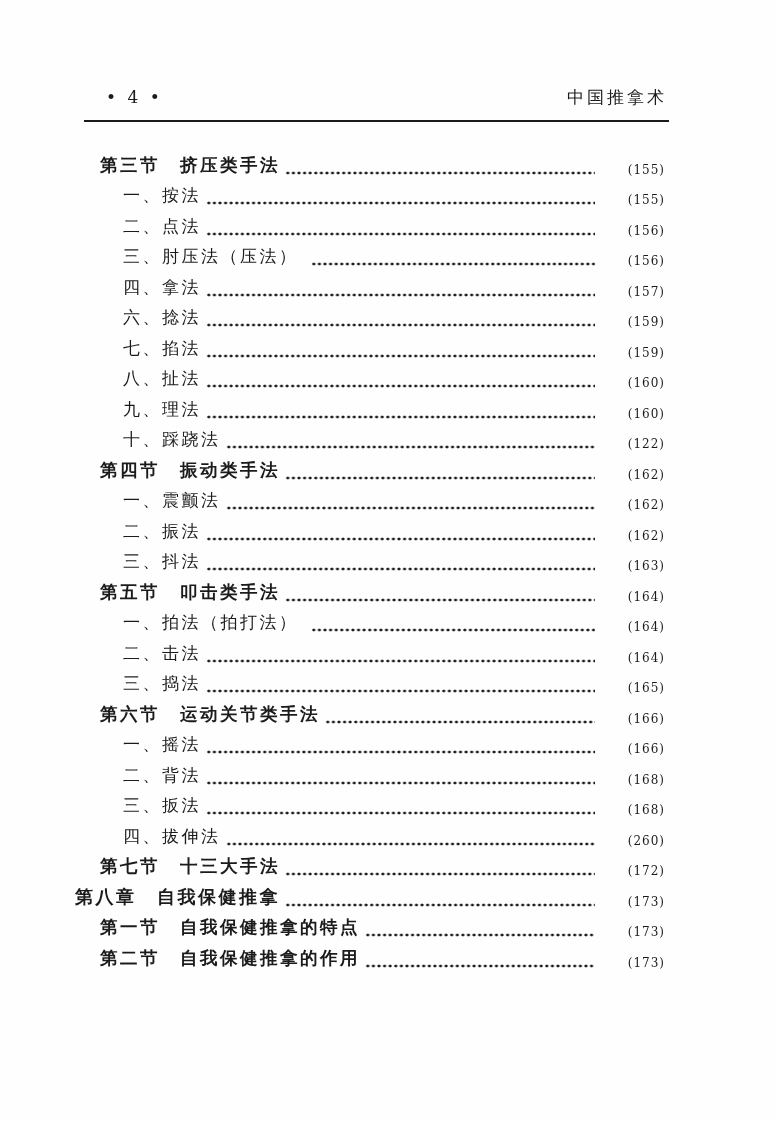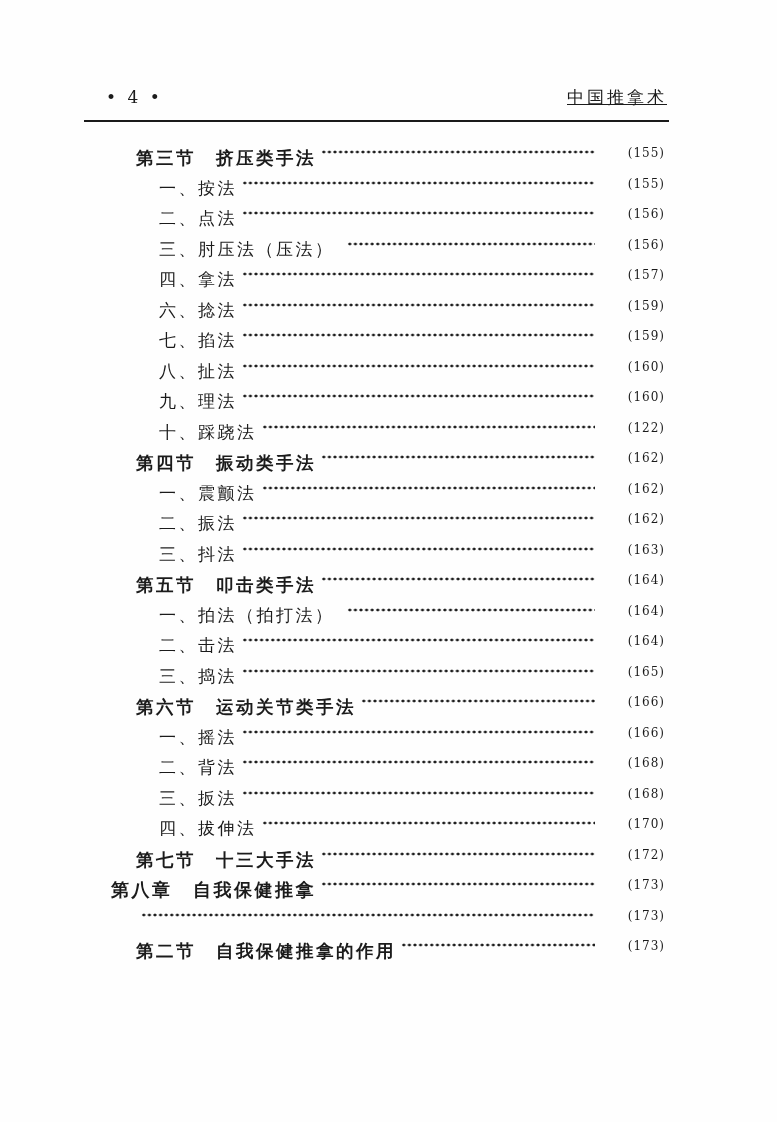--- a/index.html
+++ b/index.html
@@ -17,42 +17,41 @@
     position: absolute;
     top: 86px;
     left: 106px;
     right: 110px;
     display: flex;
     justify-content: space-between;
     align-items: baseline;
     font-size: 17px;
   }
   .header .pageno { letter-spacing: 3px; }
-  .header .booktitle { letter-spacing: 3px; font-weight: 500; text-decoration: underline; }
+  .header .booktitle { letter-spacing: 3px; font-weight: 500; }
   .rule {
     position: absolute;
     top: 120px;
     left: 84px;
     width: 585px;
     height: 2px;
     background: #1a1a1a;
   }
   .toc {
     position: absolute;
     top: 146px;
     left: 75px;
     width: 590px;
   }
   .row {
     display: flex;
-    align-items: flex-start;
+    align-items: flex-end;
     height: 30.5px;
     font-size: 17px;
     box-sizing: border-box;
-    margin-left: 36px;
   }
   .row .lbl {
     white-space: pre;
     letter-spacing: 2.5px;
     flex: none;
   }
   .row.chapter { padding-left: 0; font-weight: bold; font-size: 18px; }
   .row.sec     { padding-left: 25px; font-weight: bold; font-size: 17.5px; }
   .row.item    { padding-left: 48px; }
   .leader {
@@ -193,33 +192,34 @@
         <span class="pg">(168)</span>
       </div>
     <div class="row item">
         <span class="lbl">三、扳法</span>
         <span class="leader"></span>
         <span class="pg">(168)</span>
       </div>
     <div class="row item">
         <span class="lbl">四、拔伸法</span>
         <span class="leader"></span>
-        <span class="pg">(170)</span>
+        <span class="pg">(260)</span>
       </div>
     <div class="row sec">
         <span class="lbl">第七节　十三大手法</span>
         <span class="leader"></span>
         <span class="pg">(172)</span>
       </div>
     <div class="row chapter">
         <span class="lbl">第八章　自我保健推拿</span>
         <span class="leader"></span>
         <span class="pg">(173)</span>
       </div>
     <div class="row sec">
+        <span class="lbl">第一节　自我保健推拿的特点</span>
         <span class="leader"></span>
         <span class="pg">(173)</span>
       </div>
     <div class="row sec">
         <span class="lbl">第二节　自我保健推拿的作用</span>
         <span class="leader"></span>
         <span class="pg">(173)</span>
       </div>
   </div>
 

